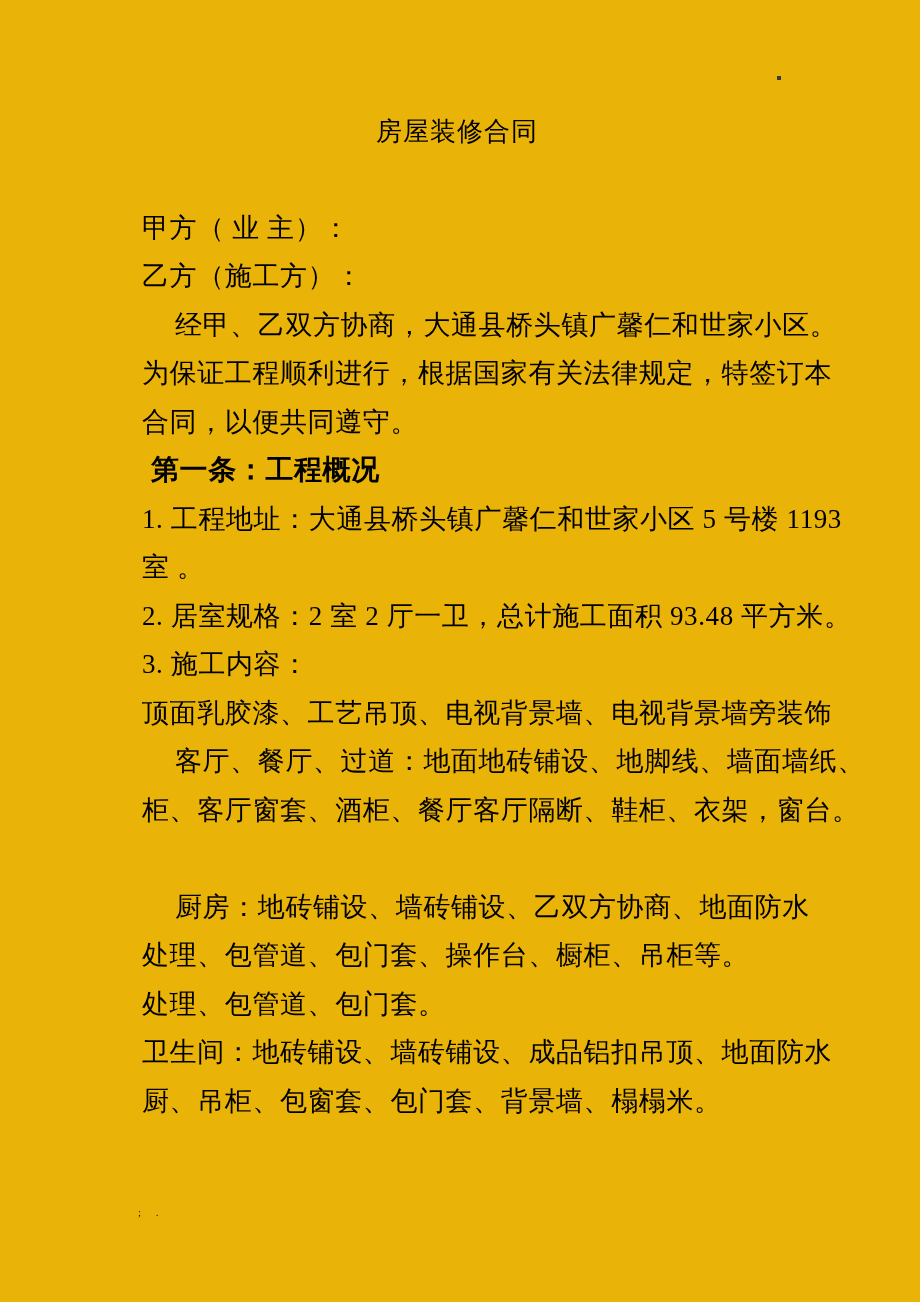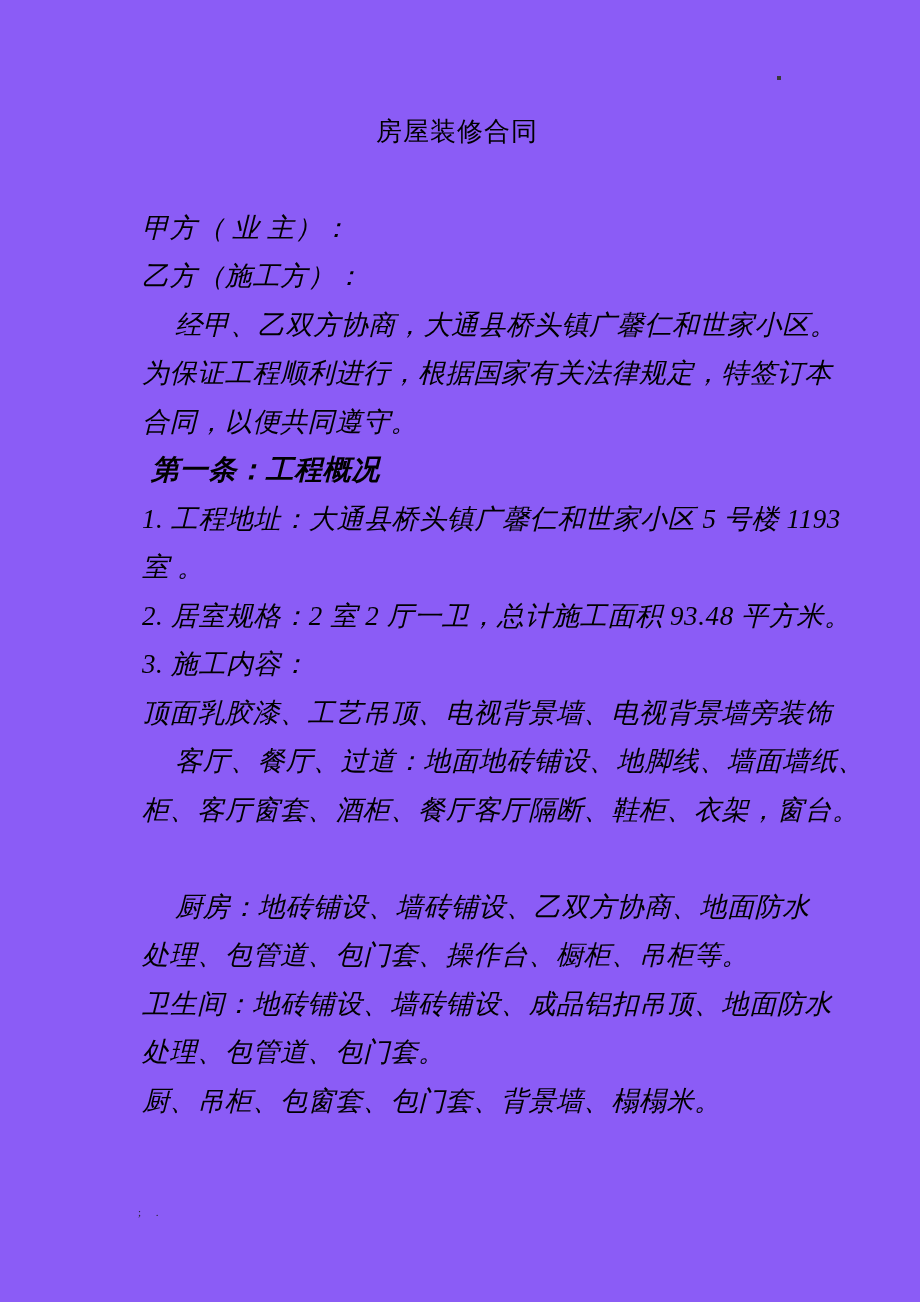--- a/index.html
+++ b/index.html
@@ -2,21 +2,21 @@
 <html><head>
 <meta charset="utf-8">
 <style>
   * { margin: 0; padding: 0; box-sizing: border-box; }
   html, body { background: #e8e8e8; }
   .page {
     position: relative;
     width: 920px;
     height: 1302px;
     margin: 0 auto;
-    background: #8b5cf6;
+    background: #eab308;
     overflow: hidden;
     font-family: "Liberation Serif", "DejaVu Serif", serif;
     color: #000000;
   }
   .content {
     position: absolute;
     top: 108px;
     left: 142px;
     width: 660px;
   }
@@ -26,21 +26,20 @@
     text-align: center;
     letter-spacing: 1px;
     margin-bottom: 47px;
     width: 630px;
   }
   .line {
     font-size: 27px;
     line-height: 48.5px;
     letter-spacing: 0.6px;
     white-space: nowrap;
-    font-style: italic;
   }
   .line.blank { height: 48.5px; }
   .line.indent { padding-left: 33px; }
   .line.heading {
     font-weight: bold;
     padding-left: 9px;
     font-size: 28px;
   }
   .speck {
     position: absolute;
@@ -77,19 +76,19 @@
         <div class="line body">1. 工程地址：大通县桥头镇广馨仁和世家小区 5 号楼 1193</div>
         <div class="line body">室 。</div>
         <div class="line body">2. 居室规格：2 室 2 厅一卫，总计施工面积 93.48 平方米。</div>
         <div class="line body">3. 施工内容：</div>
         <div class="line body">顶面乳胶漆、工艺吊顶、电视背景墙、电视背景墙旁装饰</div>
         <div class="line indent">客厅、餐厅、过道：地面地砖铺设、地脚线、墙面墙纸、</div>
         <div class="line body">柜、客厅窗套、酒柜、餐厅客厅隔断、鞋柜、衣架，窗台。</div>
         <div class="line blank"></div>
         <div class="line indent">厨房：地砖铺设、墙砖铺设、乙双方协商、地面防水</div>
         <div class="line body">处理、包管道、包门套、操作台、橱柜、吊柜等。</div>
+        <div class="line body">处理、包管道、包门套。</div>
         <div class="line body">卫生间：地砖铺设、墙砖铺设、成品铝扣吊顶、地面防水</div>
-        <div class="line body">处理、包管道、包门套。</div>
         <div class="line body">厨、吊柜、包窗套、包门套、背景墙、榻榻米。</div>
       </div>
   </div>
   <div class="bottom-marks">; .</div>
 </div>
 
 </body></html>

